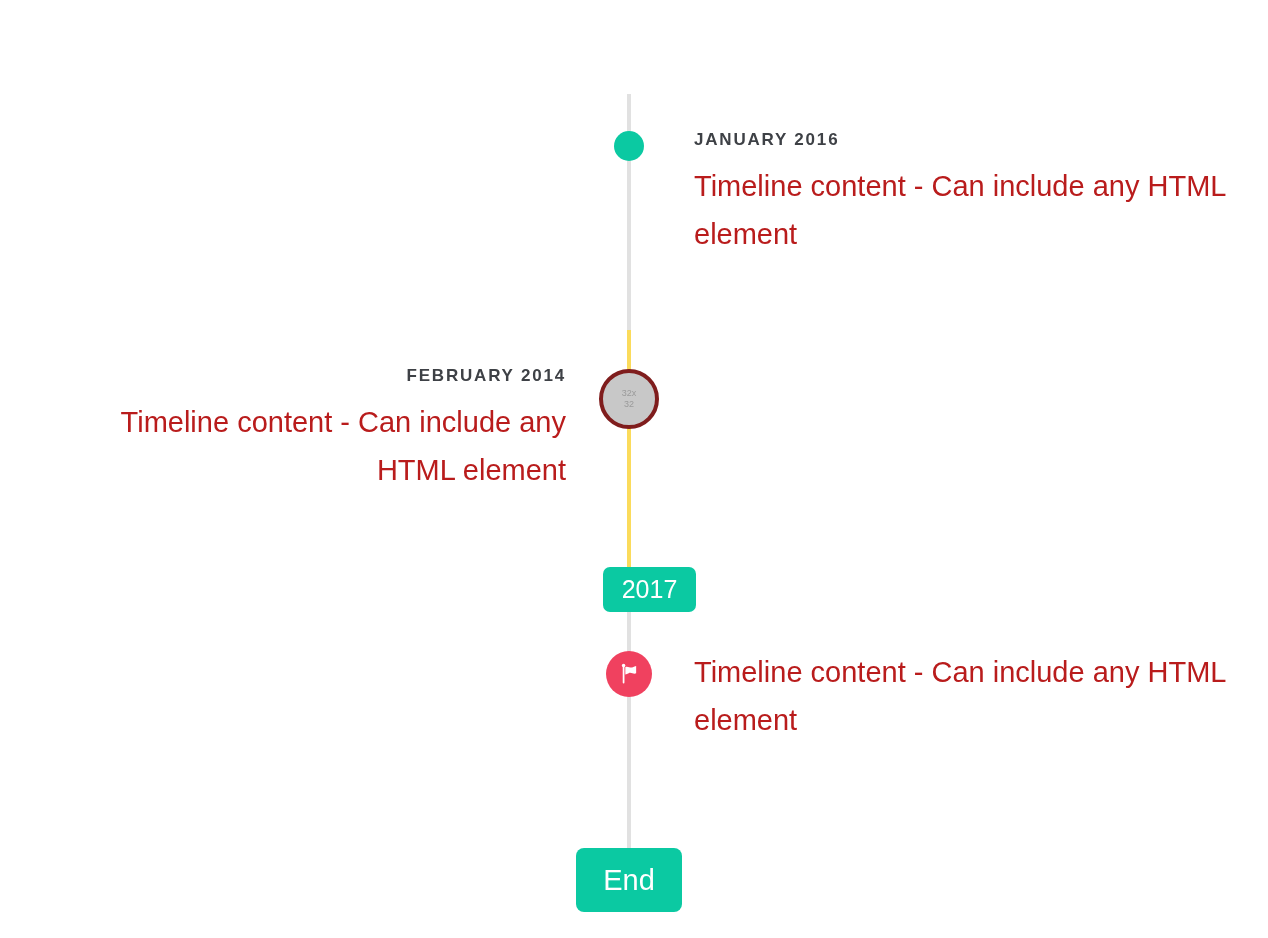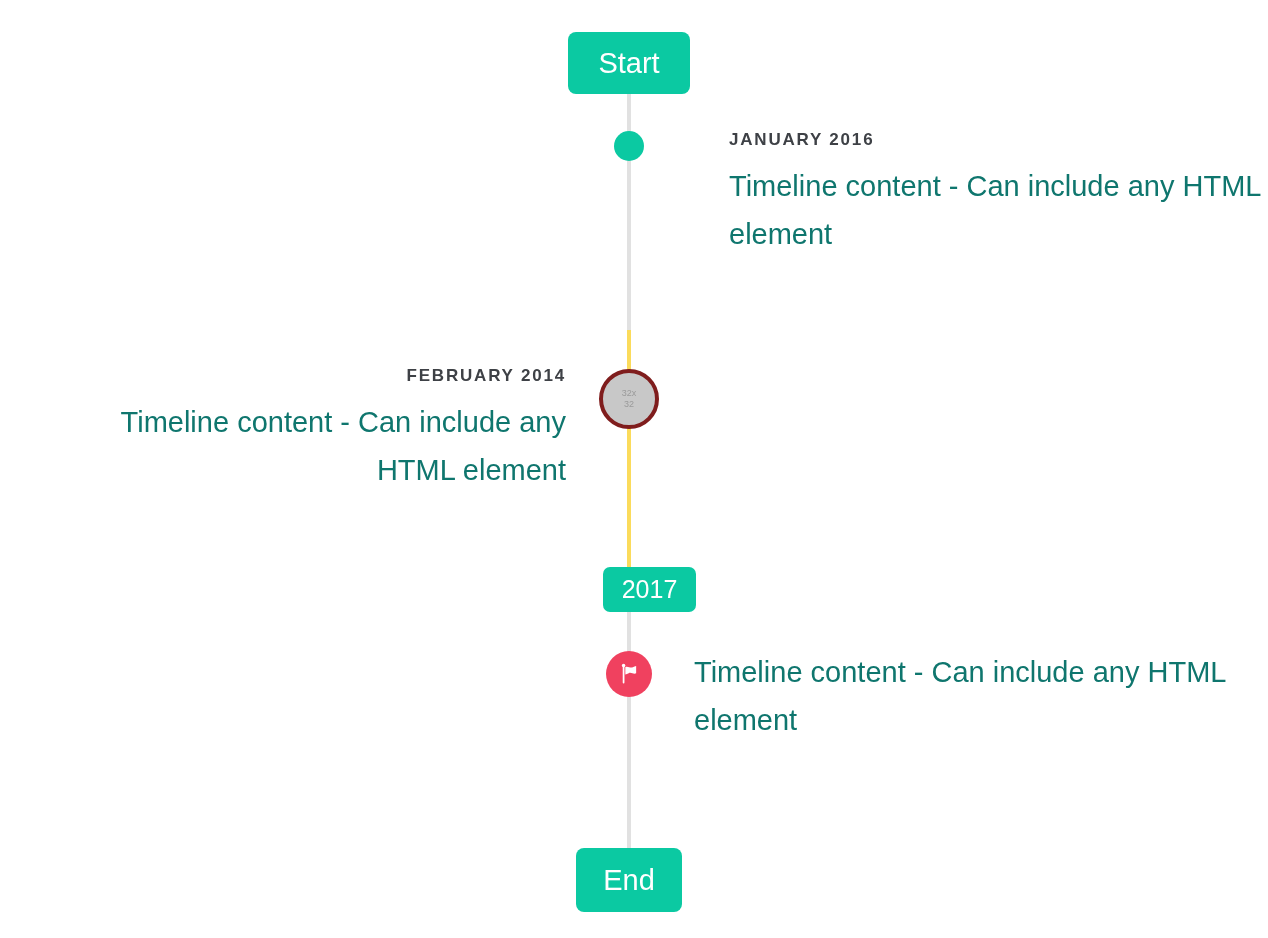--- a/index.html
+++ b/index.html
@@ -80,50 +80,47 @@
     justify-content: center;
   }
   .marker-flag svg { width: 26px; height: 26px; }
   
   .entry {
     position: absolute;
     width: 532px;
   }
   .entry-right { left: 694px; text-align: left; }
   .entry-left  { right: 702px; text-align: right; }
-  .entry-jan   { top: 130px; margin-left: 35px; }
+  .entry-jan   { top: 130px; }
   .entry-feb   { top: 366px; }
   .entry-mar   { top: 648px; }
   .month-title {
     font-size: 17px;
     font-weight: 700;
     letter-spacing: 1.8px;
     color: #3e4146;
     line-height: 20px;
     margin-bottom: 12px;
   }
   .entry-content {
     font-size: 29px;
     font-weight: 400;
     line-height: 48px;
-    color: #0f766e;
+    color: #b91c1c;
   }
 </style>
 </head>
 <body>
 
 <div class="timeline-canvas">
 
   <div class="line-seg line-gray seg-1"></div>
   <div class="line-seg line-yellow seg-2"></div>
   <div class="line-seg line-gray seg-3"></div>
 
-  <div class="badge badge-start">
-    <span>Start</span>
-  </div>
 
   <div class="marker marker-dot"></div>
   <div class="entry entry-right entry-jan">
     <div class="month-title">JANUARY 2016</div>
     <div class="entry-content">Timeline content - Can include any HTML element</div>
   </div>
 
   <div class="marker marker-image">
     <span class="placeholder-alt">32x32</span>
   </div>

